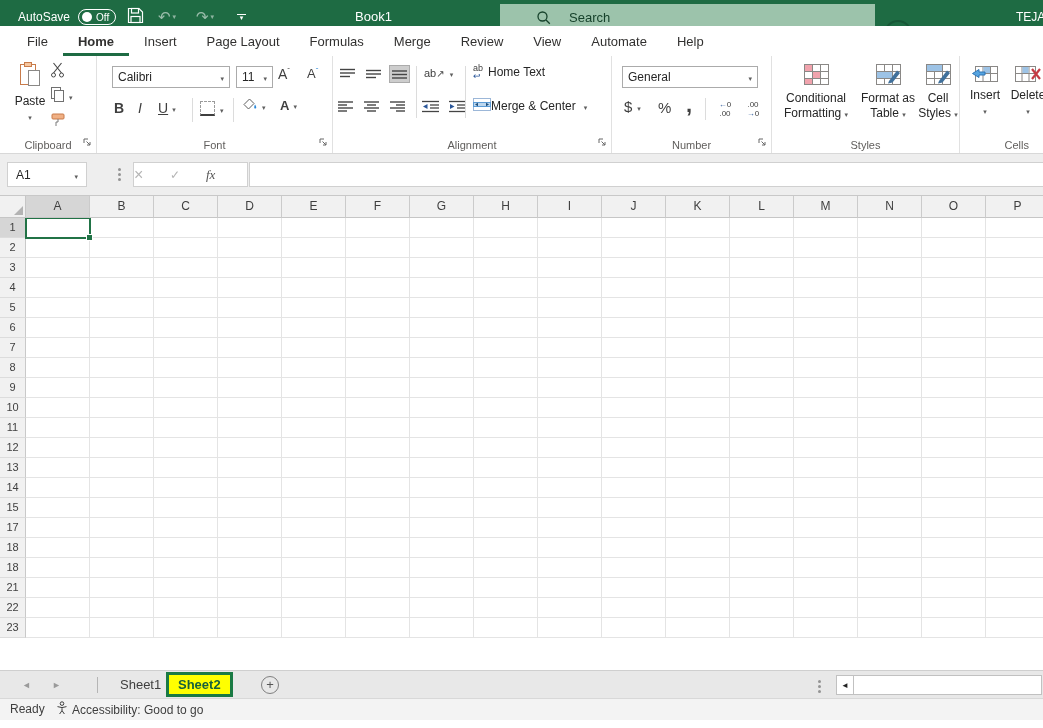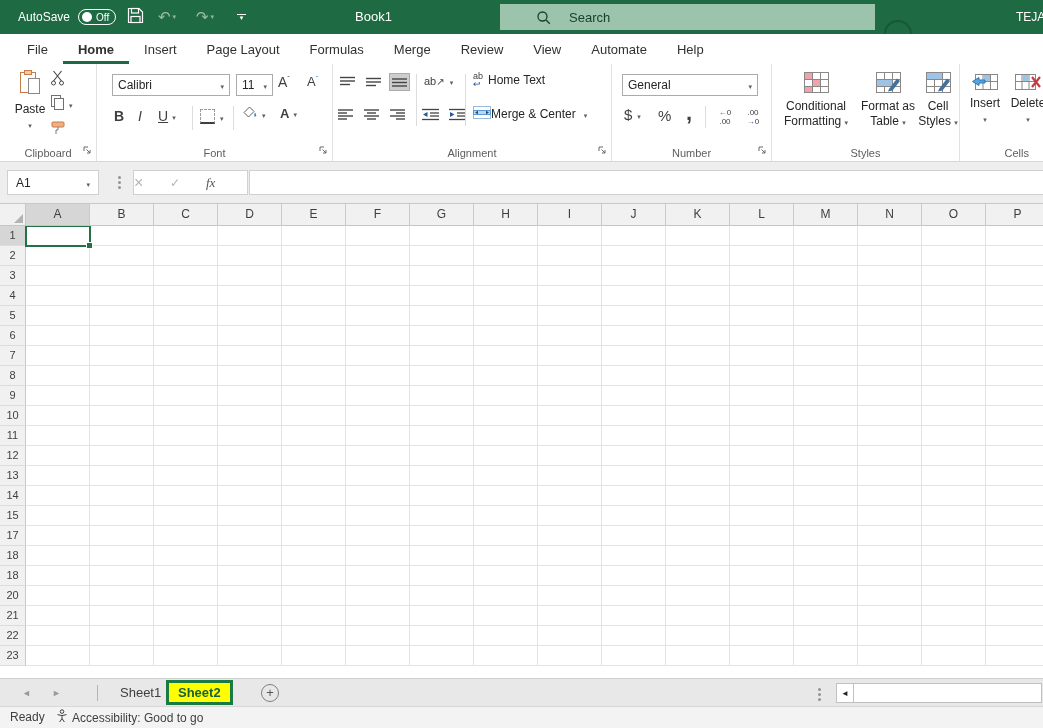--- a/index.html
+++ b/index.html
@@ -1,21 +1,21 @@
 <!DOCTYPE html>
 <html><head>
 <meta charset="utf-8">
 <style>
   * { margin:0; padding:0; box-sizing:border-box; }
   html,body { width:1043px; height:728px; overflow:hidden; }
   body { font-family:"Liberation Sans", sans-serif; background:#fff; font-size:12px; color:#3f3f3f; }
   .app { position:relative; width:1043px; height:728px; background:#fff; }
 
   
-  .titlebar { position:relative; height:34px; background:#1e6b43; color:#fff; overflow:hidden;text-decoration:underline; }
+  .titlebar { position:relative; height:26px; background:#1e6b43; color:#fff; overflow:hidden;text-decoration:underline; }
   .autosave { position:absolute; left:18px; top:0; height:34px; display:flex; align-items:center; gap:8px; }
   .autosave-label { font-size:12px; color:#fff; }
   .toggle { width:38px; height:16px; border:1px solid #fff; border-radius:9px; display:flex; align-items:center; padding:0 3px; gap:4px; }
   .knob { width:10px; height:10px; border-radius:50%; background:#fff; }
   .toggle-state { font-size:10px; color:#fff; }
   .tb-ico { position:absolute; top:0; height:34px; display:flex; align-items:center; }
   .undo-redo { font-size:15px; color:rgba(255,255,255,.55); }
   .tcaret { font-size:7px; color:rgba(255,255,255,.5); margin-left:2px; }
   .qat-custom { display:flex; flex-direction:column; align-items:center; }
   .qat-custom::before { content:""; width:9px; border-top:1.6px solid #fff; margin-bottom:0; display:block; }
@@ -54,21 +54,21 @@
   .red-bar { width:13px; height:4px; background:#c00000; margin:0 auto; }
   .dec { font-size:8px; line-height:9px; color:#3f3f3f; text-align:center; }
   .dec .blue { color:#2b579a; }
   .wrap-ico { font-size:9px; line-height:8px; color:#3f3f3f; text-align:left; }
   .wrap-ico .ret { color:#2b579a; }
   .ab-diag::after { content:"↗"; font-size:10px; color:#3f3f3f; }
   .border-ico { width:15px; height:15px; border:1px dashed #9b9b9b; border-bottom:2px solid #3f3f3f; }
 
   
   .fbar { position:relative; height:42px; background:#eeeeee; border-bottom:1px solid #c8c8c8; }
-  .namebox { position:absolute; left:7px; top:8px; width:92px; height:25px; background:#fff; border:1px solid #d0d0d0; display:flex; align-items:center; padding:0 8px; font-size:12px; color:#262626; }
+  .namebox { position:absolute; left:7px; top:8px; width:80px; height:25px; background:#fff; border:1px solid #d0d0d0; display:flex; align-items:center; padding:0 8px; font-size:12px; color:#262626; }
   .namebox .caret { margin-left:auto; }
   .grip { display:flex; flex-direction:column; gap:2px; }
   .grip i { width:3px; height:3px; border-radius:50%; background:#949494; }
   .fbar-grip { position:absolute; left:118px; top:14px; }
   .fbtns { position:absolute; left:133px; top:8px; width:115px; height:25px; background:#fff; border:1px solid #d0d0d0; display:flex; align-items:center; }
   .fbtn { width:36px; }
   .fbtn.cancel::before { content:"×"; color:#b5b5b5; font-size:16px; }
   .fbtn.enter::before { content:"✓"; color:#b5b5b5; font-size:12px; }
   .fbtn.fx { font-style:italic; font-family:"Liberation Serif", serif; font-size:13px; color:#555; }
   .finput { position:absolute; left:249px; top:8px; right:0; height:25px; background:#fff; border:1px solid #d0d0d0; border-right:none; font-size:12px; padding:0 6px; line-height:23px; color:#262626; }
@@ -879,39 +879,20 @@
           <div class="cell"></div>
           <div class="cell"></div>
           <div class="cell"></div>
           <div class="cell"></div>
           <div class="cell"></div>
           <div class="cell"></div>
           <div class="cell"></div>
           <div class="cell"></div>
         </div>
         <div class="g-row">
-          <div class="rh">20</div>
-          <div class="cell"></div>
-          <div class="cell"></div>
-          <div class="cell"></div>
-          <div class="cell"></div>
-          <div class="cell"></div>
-          <div class="cell"></div>
-          <div class="cell"></div>
-          <div class="cell"></div>
-          <div class="cell"></div>
-          <div class="cell"></div>
-          <div class="cell"></div>
-          <div class="cell"></div>
-          <div class="cell"></div>
-          <div class="cell"></div>
-          <div class="cell"></div>
-          <div class="cell"></div>
-        </div>
-        <div class="g-row">
           <div class="rh">21</div>
           <div class="cell"></div>
           <div class="cell"></div>
           <div class="cell"></div>
           <div class="cell"></div>
           <div class="cell"></div>
           <div class="cell"></div>
           <div class="cell"></div>
           <div class="cell"></div>
           <div class="cell"></div>

